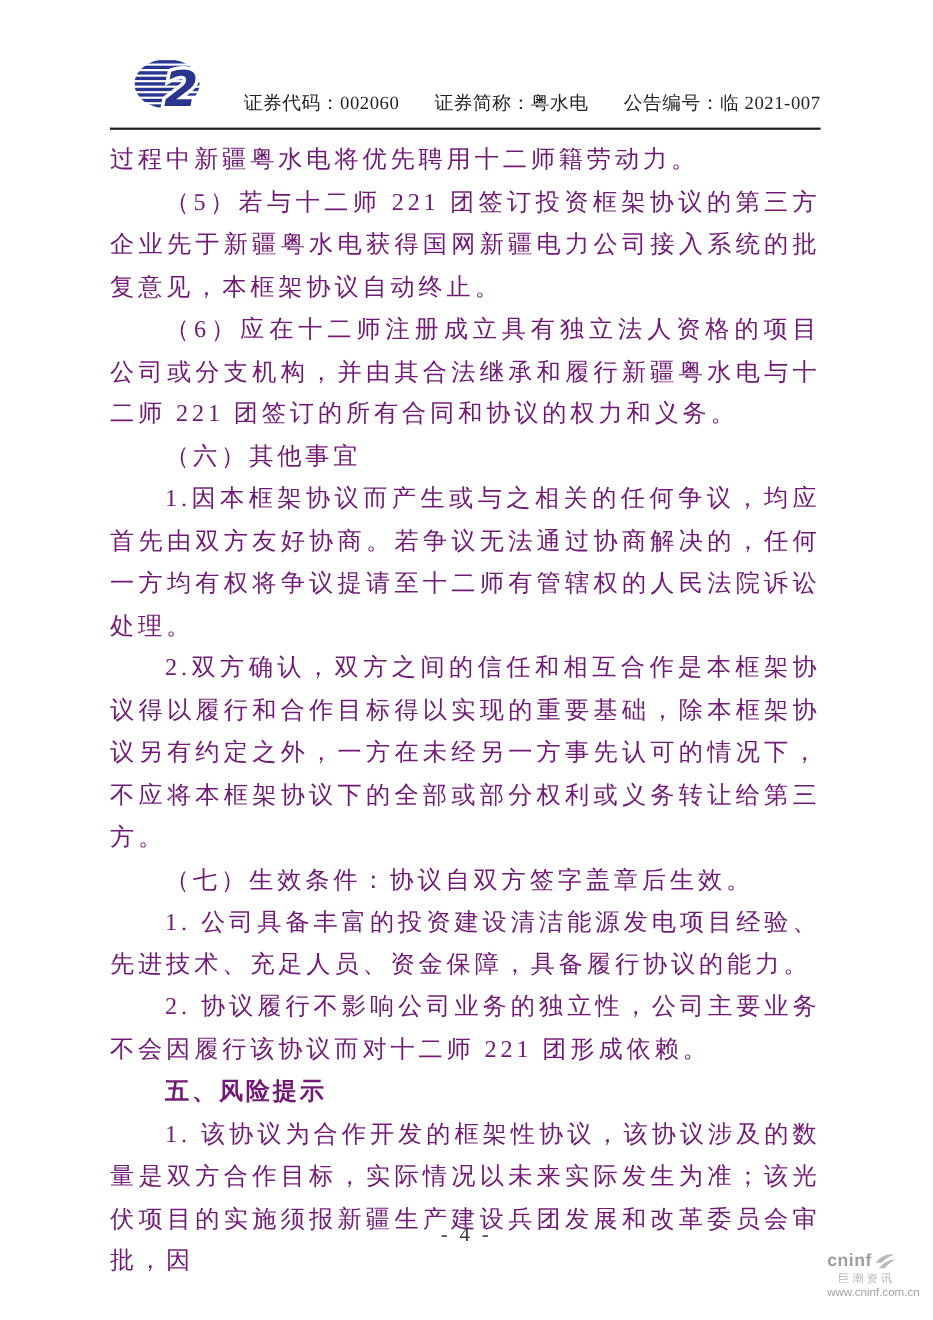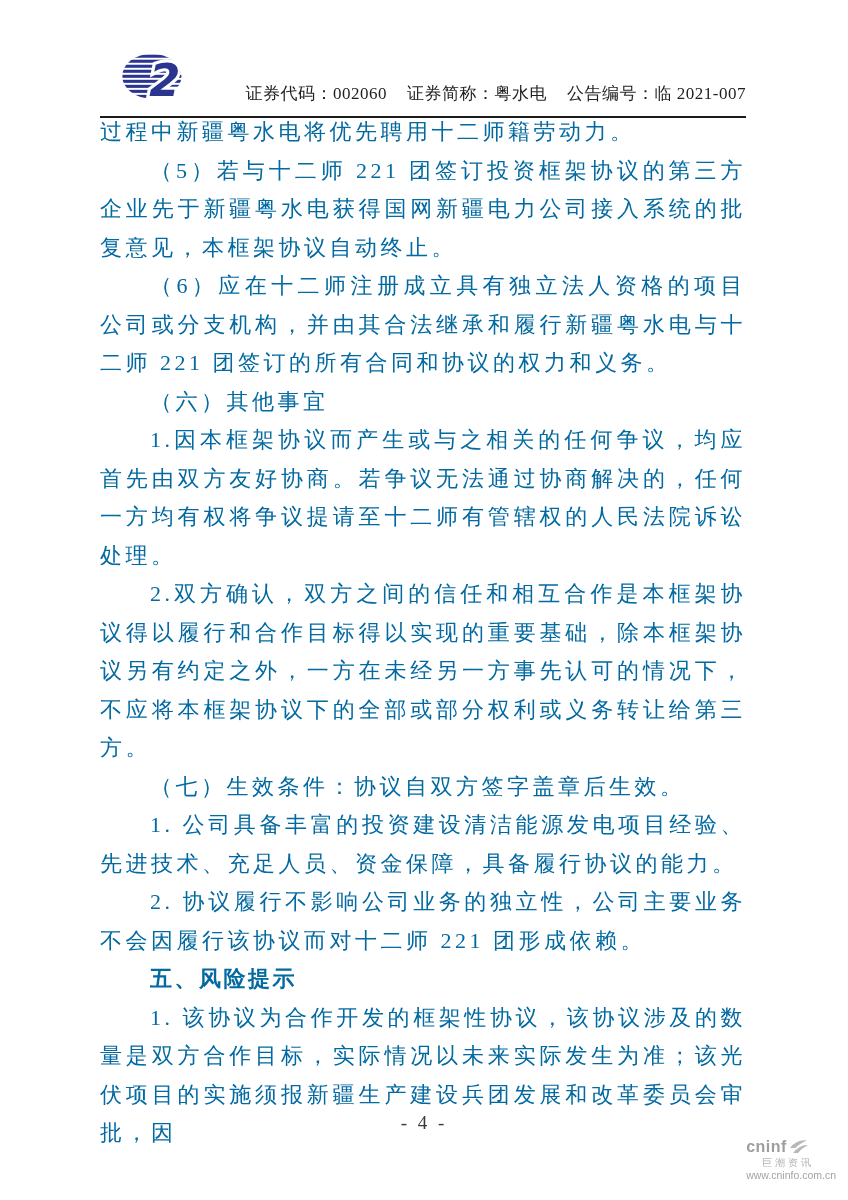--- a/index.html
+++ b/index.html
@@ -18,42 +18,42 @@
     left: 122px;
     top: 52px;
   }
   .header-meta {
     position: absolute;
     top: 82px;
     left: 100px;
     width: 646px;
     display: flex;
     justify-content: flex-end;
-    gap: 20px;
+    gap: 32px;
     font-size: 17px;
     color: #1f1f1f;
     letter-spacing: 0.5px;
     white-space: nowrap;
   }
   .divider {
     position: absolute;
     top: 116px;
     left: 100px;
     width: 646px;
     height: 2px;
     background: #1b1b1b;
   }
 
   
   .content {
     position: absolute;
-    top: 113px;
+    top: 126px;
     left: 100px;
     width: 646px;
-    color: #0369a1;
+    color: #701a75;
   }
   .content p {
     margin: 0;
     font-size: 22px;
     line-height: 38.5px;
     letter-spacing: 3.5px;
     text-align: justify;
     text-indent: 50px;
   }
   .content p.no-indent { text-indent: 0; }
@@ -162,16 +162,16 @@
 
   <div class="watermark">
     <div class="wm-brand-row">
       <span class="wm-brand">cninf</span>
       <svg width="20" height="15" viewBox="0 0 20 15" aria-hidden="true">
         <path d="M1 9 Q8 0 18 1.5 Q11 4 6.5 9 Z" fill="#b8b8b8"></path>
         <path d="M4 14 Q11 5.5 19 6 Q13 9 9 14 Z" fill="#b8b8b8"></path>
       </svg>
     </div>
     <div class="wm-cn">巨潮资讯</div>
-    <div class="wm-url">www.cninfo.com.cn</div>
+    <div class="wm-url">www.cninf.com.cn</div>
   </div>
 
 </div>
 
 </body></html>

